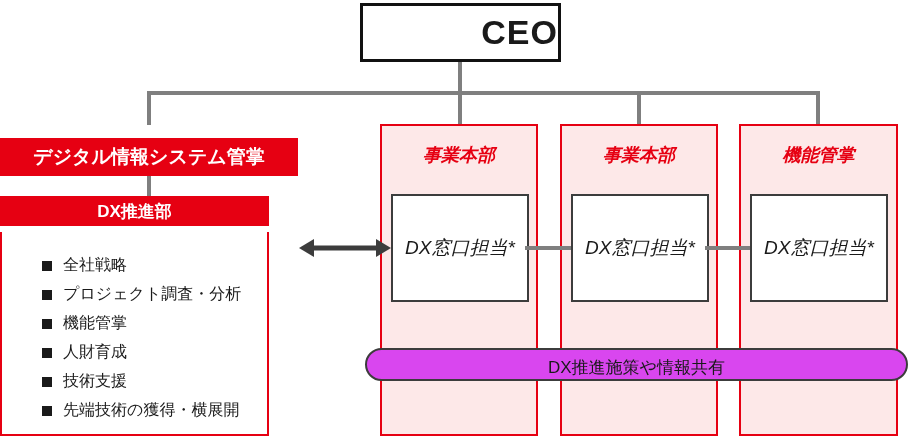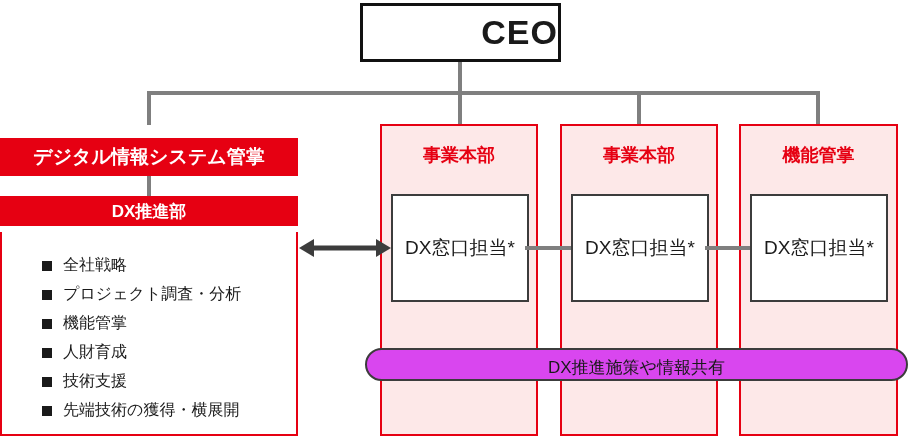--- a/index.html
+++ b/index.html
@@ -18,30 +18,30 @@
   .ceo-stem{left:458px;top:62px;width:4px;height:62px;}
   .tree-h{left:147px;top:91px;width:673px;height:4px;}
   .drop-left{left:147px;top:91px;width:4px;height:34px;}
   .drop-c2{left:637px;top:91px;width:4px;height:33px;}
   .drop-c3{left:816px;top:91px;width:4px;height:33px;}
   .banner-dept-link{left:147px;top:163px;width:4px;height:33px;}
 
   
   .banner{left:0;top:138px;width:298px;height:38px;background:#e60012;color:#fff;
     display:flex;align-items:center;justify-content:center;font-size:19px;font-weight:bold;}
-  .dept{left:0;top:196px;width:298px;height:234px;}
+  .dept{left:0;top:196px;width:269px;height:234px;}
   .dept-header{height:30px;background:#e60012;color:#fff;display:flex;align-items:center;justify-content:center;
     font-size:17px;font-weight:bold;}
   .dept-body{height:204px;background:#fff;border:2px solid #e60012;border-top:none;box-sizing:border-box;}
   .dept-list{list-style:none;margin:6px;padding:19px 6px 0 34px;}
   .dept-list li{display:flex;align-items:center;height:29px;font-size:16px;color:#1a1a1a;}
   .bullet{width:10px;height:10px;background:#1a1a1a;margin-right:11px;flex:0 0 auto;}
 
   
-  .col{top:124px;height:312px;background:#fde8e8;border:2px solid #e60012;}
+  .col{top:124px;height:312px;background:#fde8e8;border:2px solid #e60012;font-style:italic;}
   .col-1{left:380px;width:158px;}
   .col-2{left:560px;width:158px;}
   .col-3{left:739px;width:159px;}
   .col-title{margin-top:17px;text-align:center;color:#e60012;font-size:18px;font-weight:bold;}
   .contact-box{position:absolute;left:9px;top:68px;width:138px;height:108px;background:#fff;
     border:2px solid #3c3c3c;box-sizing:border-box;display:flex;align-items:center;justify-content:center;
     font-size:19px;color:#1a1a1a;}
 
   
   .link-1{left:525px;top:246px;width:46px;height:4px;z-index:3;}

